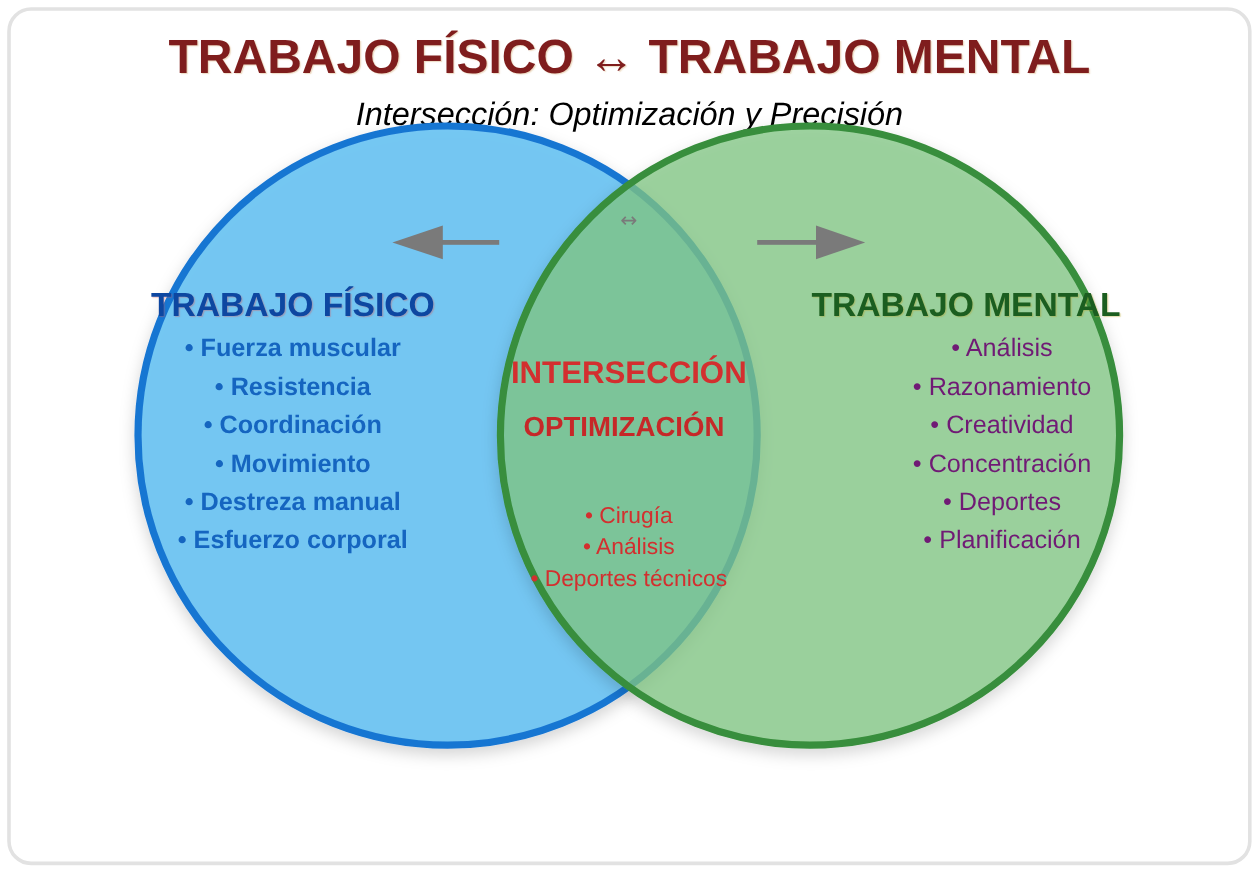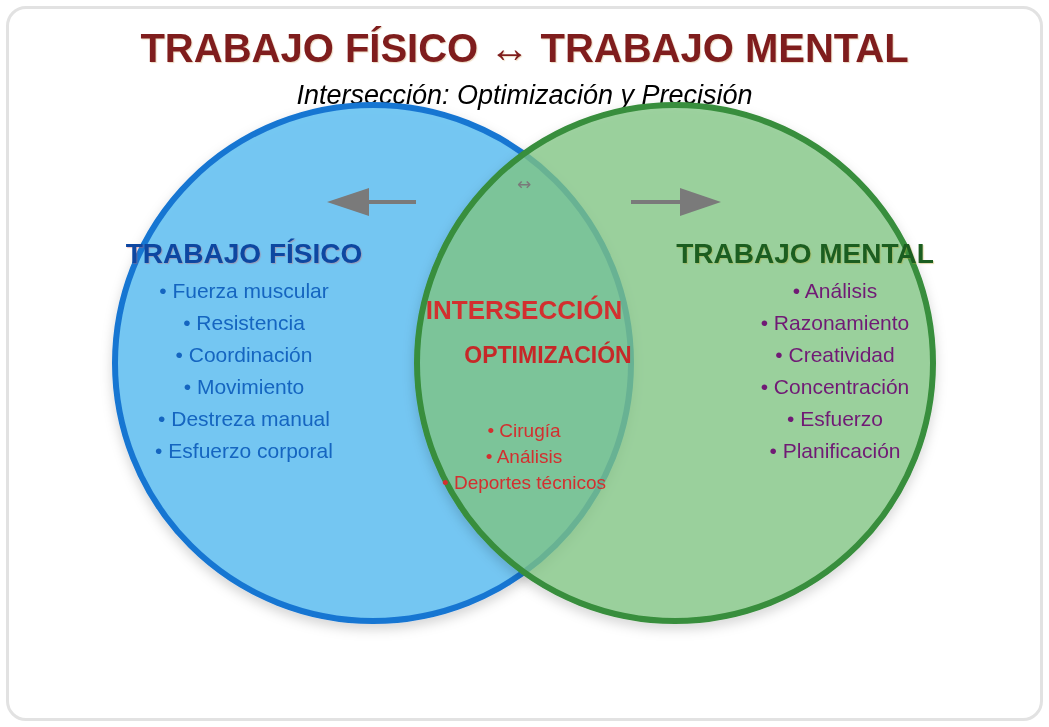--- a/index.html
+++ b/index.html
@@ -93,20 +93,21 @@
     .list li {
       height: 32px;
       line-height: 32px;
       white-space: nowrap;
     }
     .list.physical {
       left: 104px;
       width: 280px;
       top: 275px;
       color: #1565c0;
+      font-weight: bold;
     }
     .list.mental {
       left: 695px;
       width: 280px;
       top: 275px;
       color: #701a75;
     }
     .inter-title {
       position: absolute;
       left: 404px;
@@ -115,21 +116,21 @@
       text-align: center;
       font-family: "Liberation Sans", sans-serif;
       font-weight: bold;
       font-size: 26px;
       line-height: 32px;
       color: #d32f2f;
       white-space: nowrap;
     }
     .inter-sub {
       position: absolute;
-      left: 428px;
+      left: 400px;
       width: 240px;
       top: 339px;
       text-align: center;
       font-family: "Liberation Sans", sans-serif;
       font-weight: bold;
       font-size: 23px;
       line-height: 32px;
       color: #c62828;
     }
     .inter-sub div { white-space: nowrap; }
@@ -195,21 +196,21 @@
   <li>• Destreza manual</li>
   <li>• Esfuerzo corporal</li>
 </ul>
 
 <div class="heading mental">TRABAJO MENTAL</div>
 <ul class="list mental">
   <li>• Análisis</li>
   <li>• Razonamiento</li>
   <li>• Creatividad</li>
   <li>• Concentración</li>
-  <li>• Esfuerzo</li>
+  <li>• Deportes</li>
   <li>• Planificación</li>
 </ul>
 
 <div class="inter-title">INTERSECCIÓN</div>
 <div class="inter-sub">
   <div>OPTIMIZACIÓN</div>
 </div>
 <ul class="list inter">
   <li>• Cirugía</li>
   <li>• Análisis</li>

